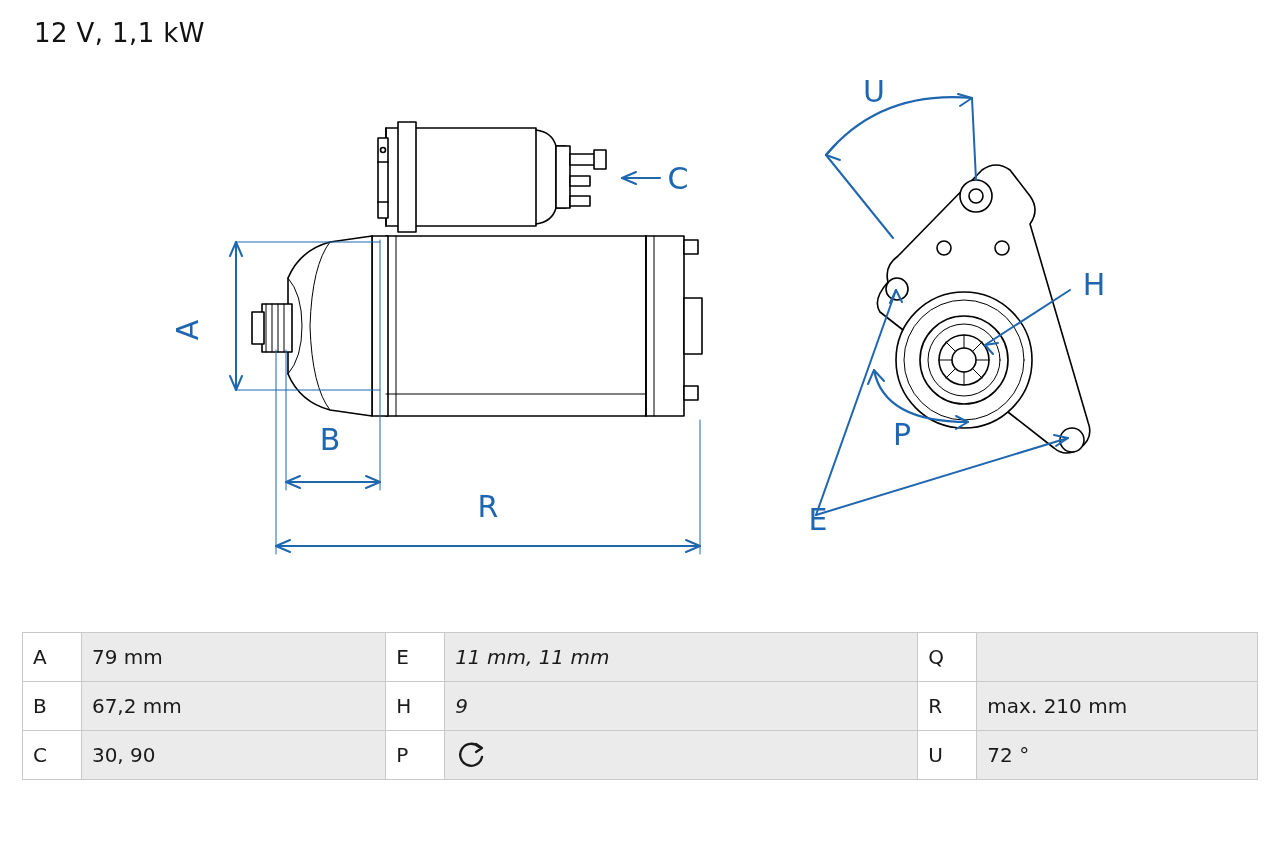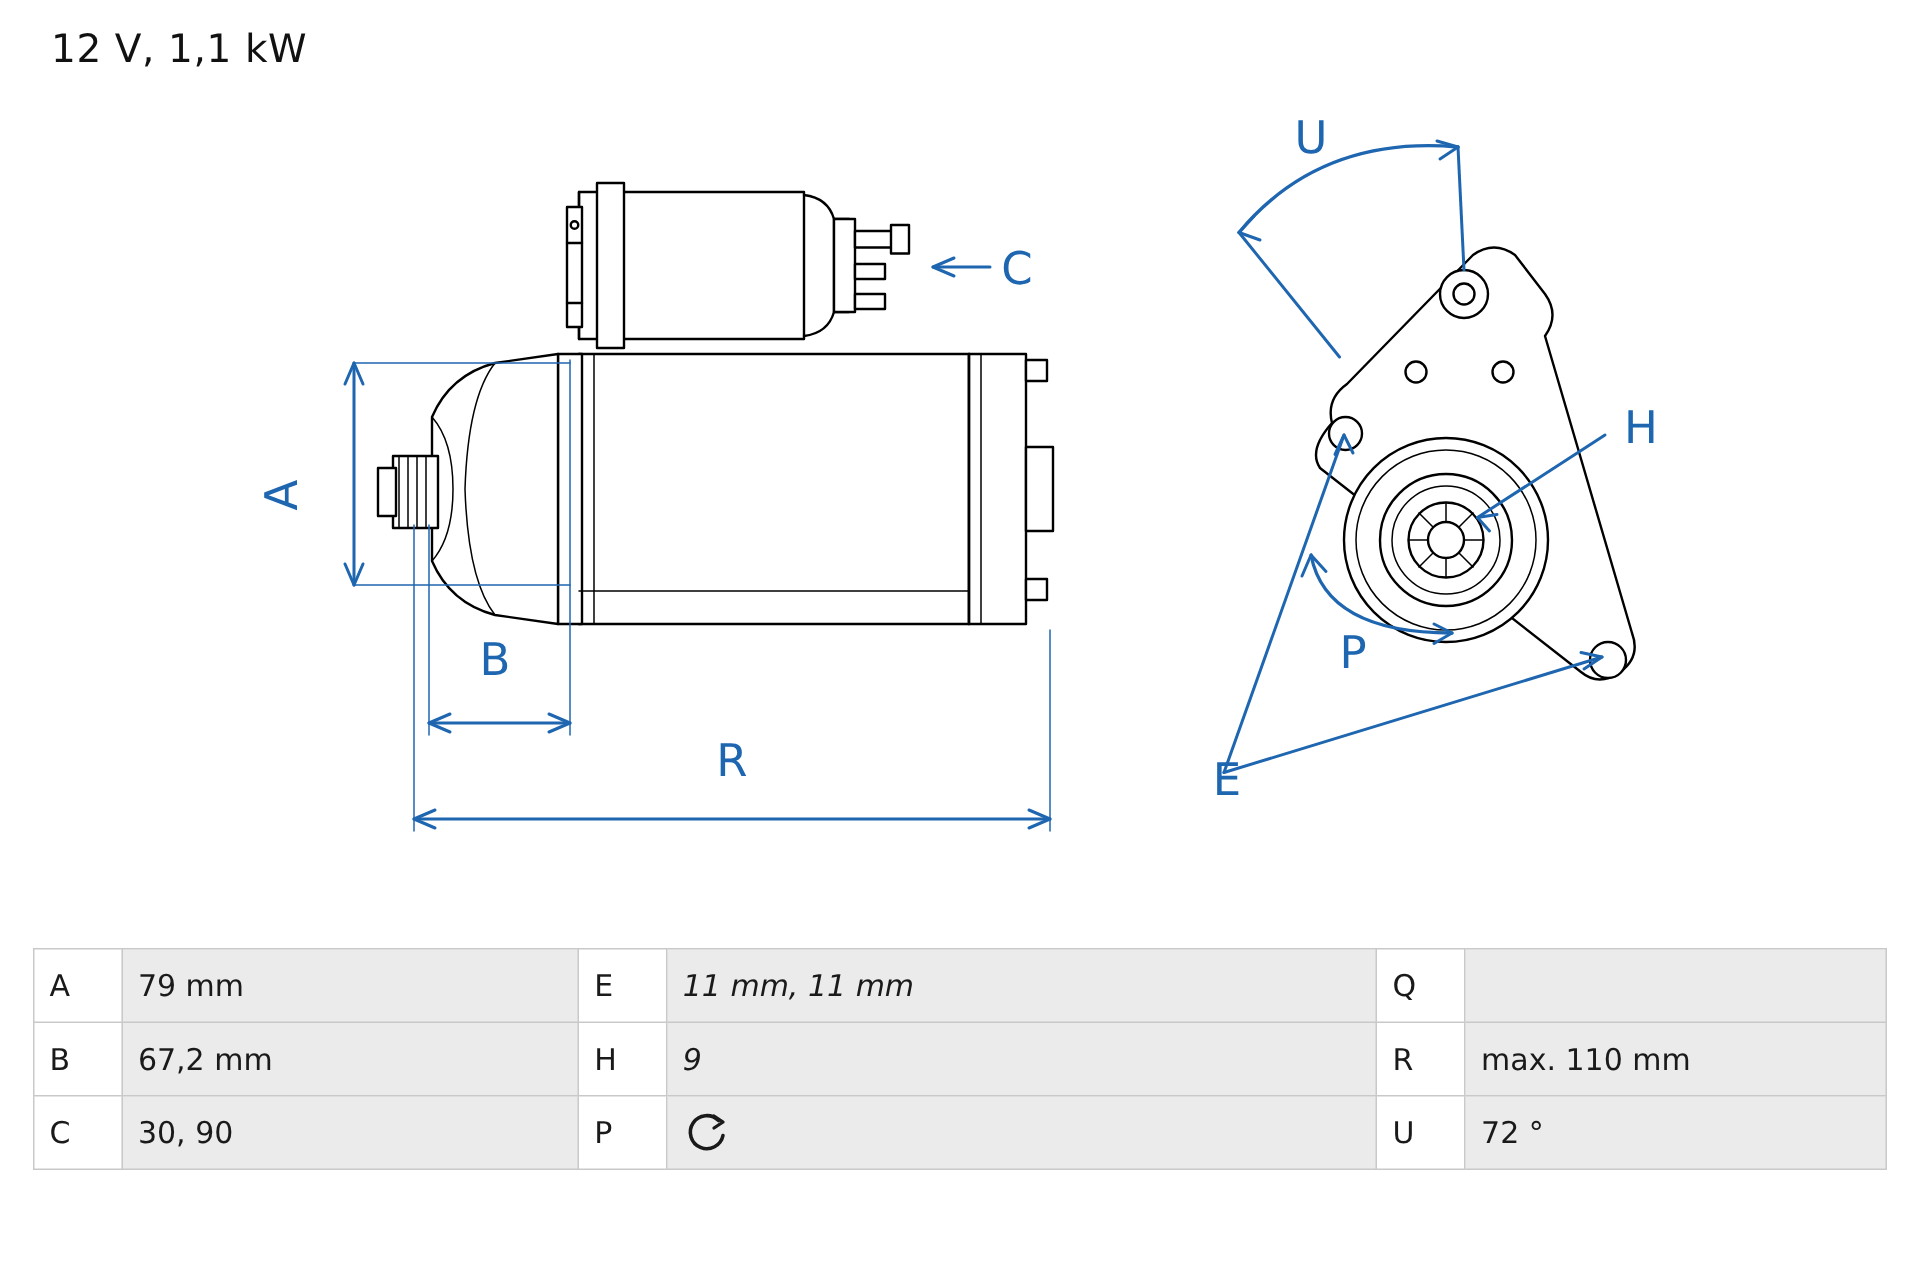--- a/index.html
+++ b/index.html
@@ -210,21 +210,21 @@
         <td class="val v2">11 mm, 11 mm</td>
         <td class="key">Q</td>
         <td class="val v3"></td>
       </tr>
       <tr>
         <td class="key">B</td>
         <td class="val v1">67,2 mm</td>
         <td class="key">H</td>
         <td class="val v2">9</td>
         <td class="key">R</td>
-        <td class="val v3">max. 110 mm</td>
+        <td class="val v3">max. 210 mm</td>
       </tr>
       <tr>
         <td class="key">C</td>
         <td class="val v1">30, 90</td>
         <td class="key">P</td>
         <td class="val v2">
           <span class="sym-wrap">
             <svg width="34" height="34" viewBox="0 0 34 34">
               <path d="M24 9 A11 11 0 1 0 27 19" fill="none" stroke="#1a1a1a" stroke-width="2.4" stroke-linecap="round"></path>
               <path d="M21 6 L27 10 L21 14" fill="none" stroke="#1a1a1a" stroke-width="2.2" stroke-linecap="round" stroke-linejoin="round"></path>

